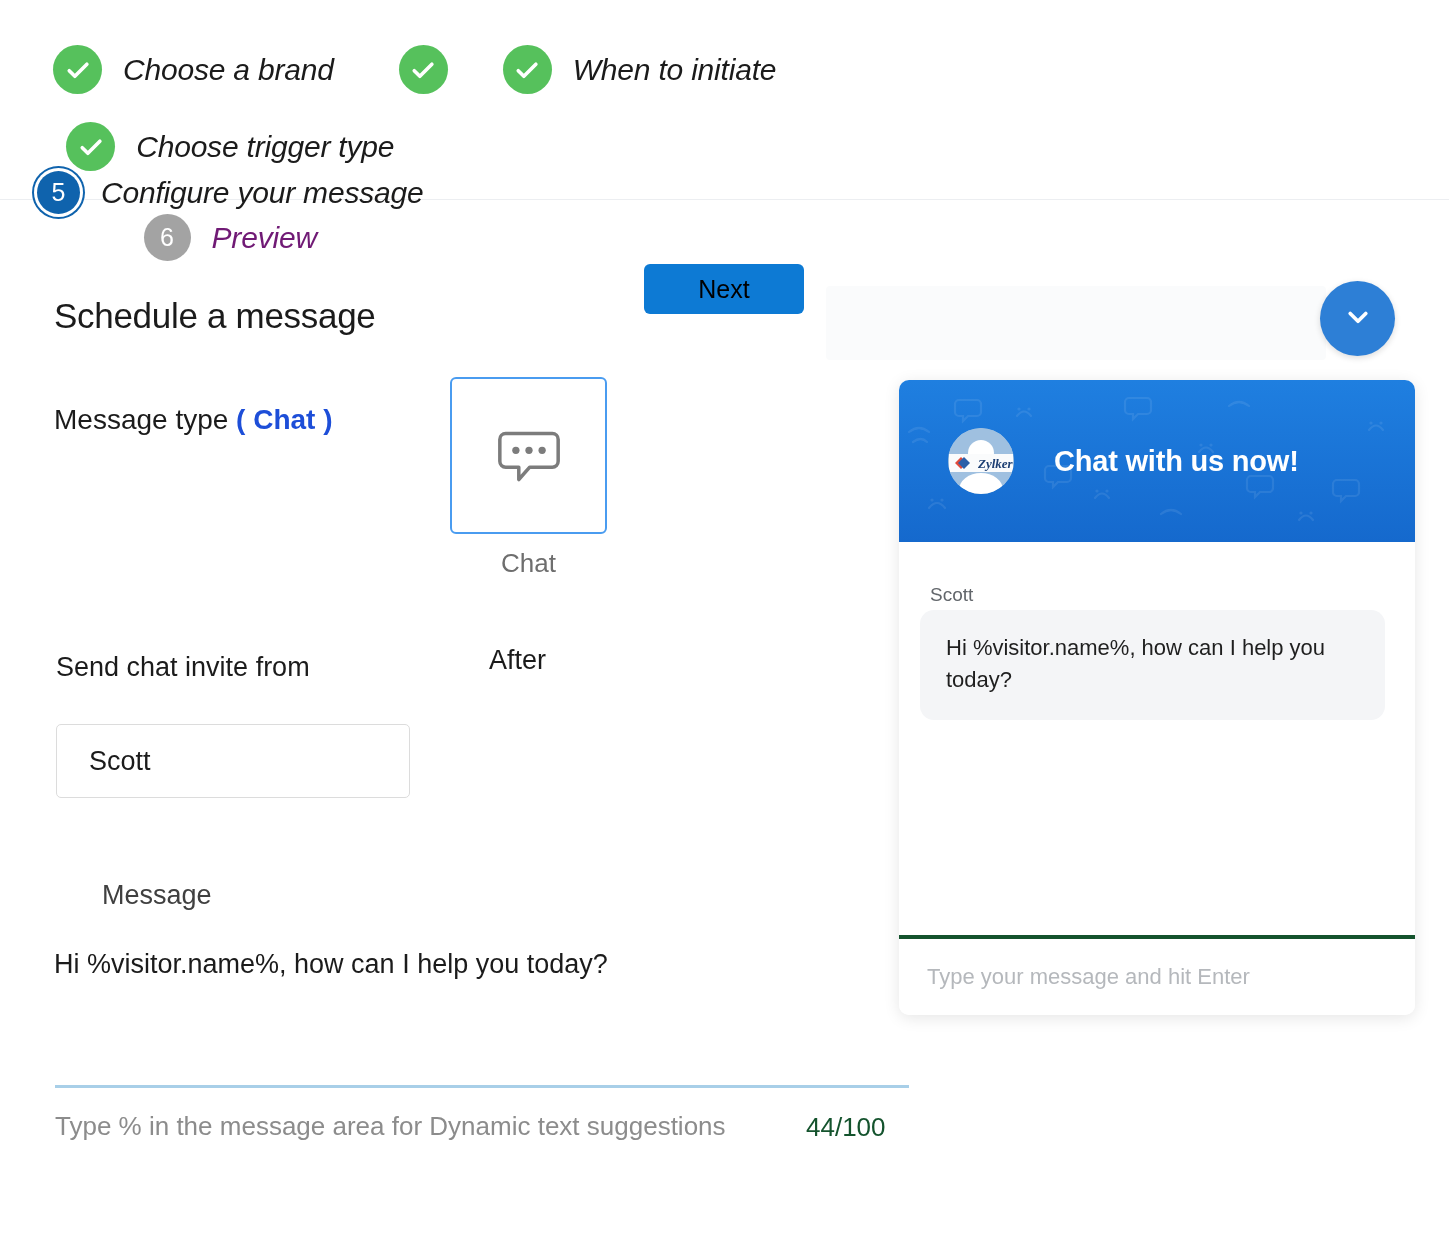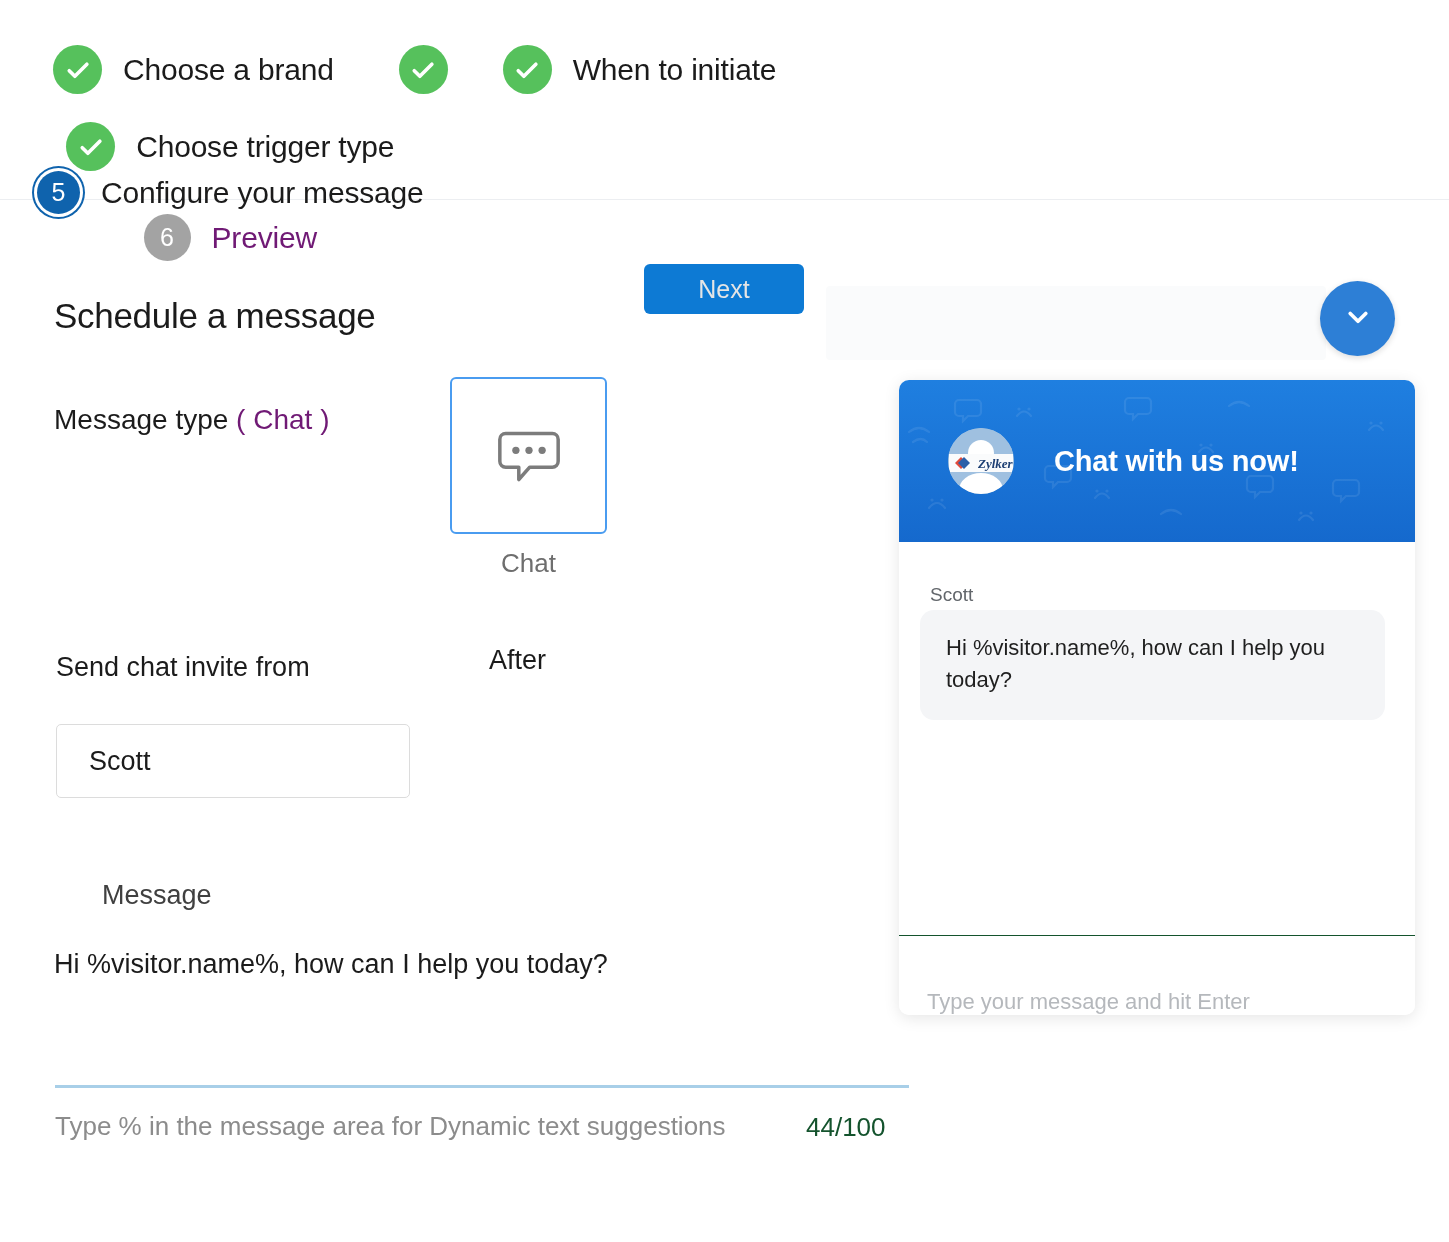--- a/index.html
+++ b/index.html
@@ -37,50 +37,51 @@
     color: #ffffff; font-size: 25px; font-weight: 400;
   }
   .badge.pending {
     background: #a3a3a3; color: #ffffff;
     font-size: 25px; font-weight: 400;
     width: 47px; height: 47px;
   }
   .step-label {
     font-size: 30px; color: #1b1b1b; margin-left: 21px; white-space: nowrap;
     letter-spacing: -0.2px;
+    font-style: italic;
   }
   .step-label.muted { color: #701a75; }
 
   .gap-a { width: 65px; }
   .gap-b { width: 55px; }
   .gap-c { width: 60px; }
   .gap-d { width: 40px; }
 
   
   .panel-title {
     position: absolute; left: 54px; top: 296px;
     font-size: 35px; color: #1b1b1b; letter-spacing: -0.3px;
   }
   .next-btn {
     position: absolute; left: 644px; top: 264px;
     width: 160px; height: 50px; border-radius: 6px;
     background: #0d7ad4; border: none; cursor: pointer;
-    color: #e5e5e5; font-size: 25px; font-family: inherit;
+    color: #000000; font-size: 25px; font-family: inherit;
     display: flex; align-items: center; justify-content: center;
   }
   .ghost-panel {
     position: absolute; left: 826px; top: 286px;
     width: 500px; height: 74px; background: #fafbfc; border-radius: 4px;
   }
 
   .lbl-msgtype {
     position: absolute; left: 54px; top: 404px;
     font-size: 28px; color: #1b1b1b; white-space: nowrap;
   }
-  .lbl-msgtype .paren { color: #701a75; }
+  .lbl-msgtype .paren { color: #1d4ed8; font-weight: bold; }
 
   .type-card {
     position: absolute; left: 450px; top: 377px;
     width: 157px; height: 157px;
     border: 2px solid #4a9cf0; border-radius: 6px; background: #fff;
     display: flex; align-items: center; justify-content: center;
     cursor: pointer;
   }
   .type-card-label {
     position: absolute; left: 450px; top: 548px; width: 157px;
@@ -168,22 +169,22 @@
     position: absolute; left: 31px; top: 42px;
     font-size: 19px; color: #62666b;
   }
   .msg-bubble {
     position: absolute; left: 21px; top: 68px; width: 465px;
     background: #f4f5f7; border-radius: 14px;
     padding: 22px 26px 24px 26px;
     font-size: 22px; color: #1f1f1f; line-height: 1.45;
   }
   .widget-input {
-    position: relative; height: 80px; border-top: 1px solid #14532d;
-    display: flex; align-items: flex-end; padding-left: 28px;
+    position: relative; height: 80px; border-top: 4px solid #14532d;
+    display: flex; align-items: center; padding-left: 28px;
     font-size: 22px; color: #b5b8bc; cursor: text; background: #fff;
   }
 </style>
 </head>
 <body>
 
 <div id="root">
 
   <div class="stepper">
 

